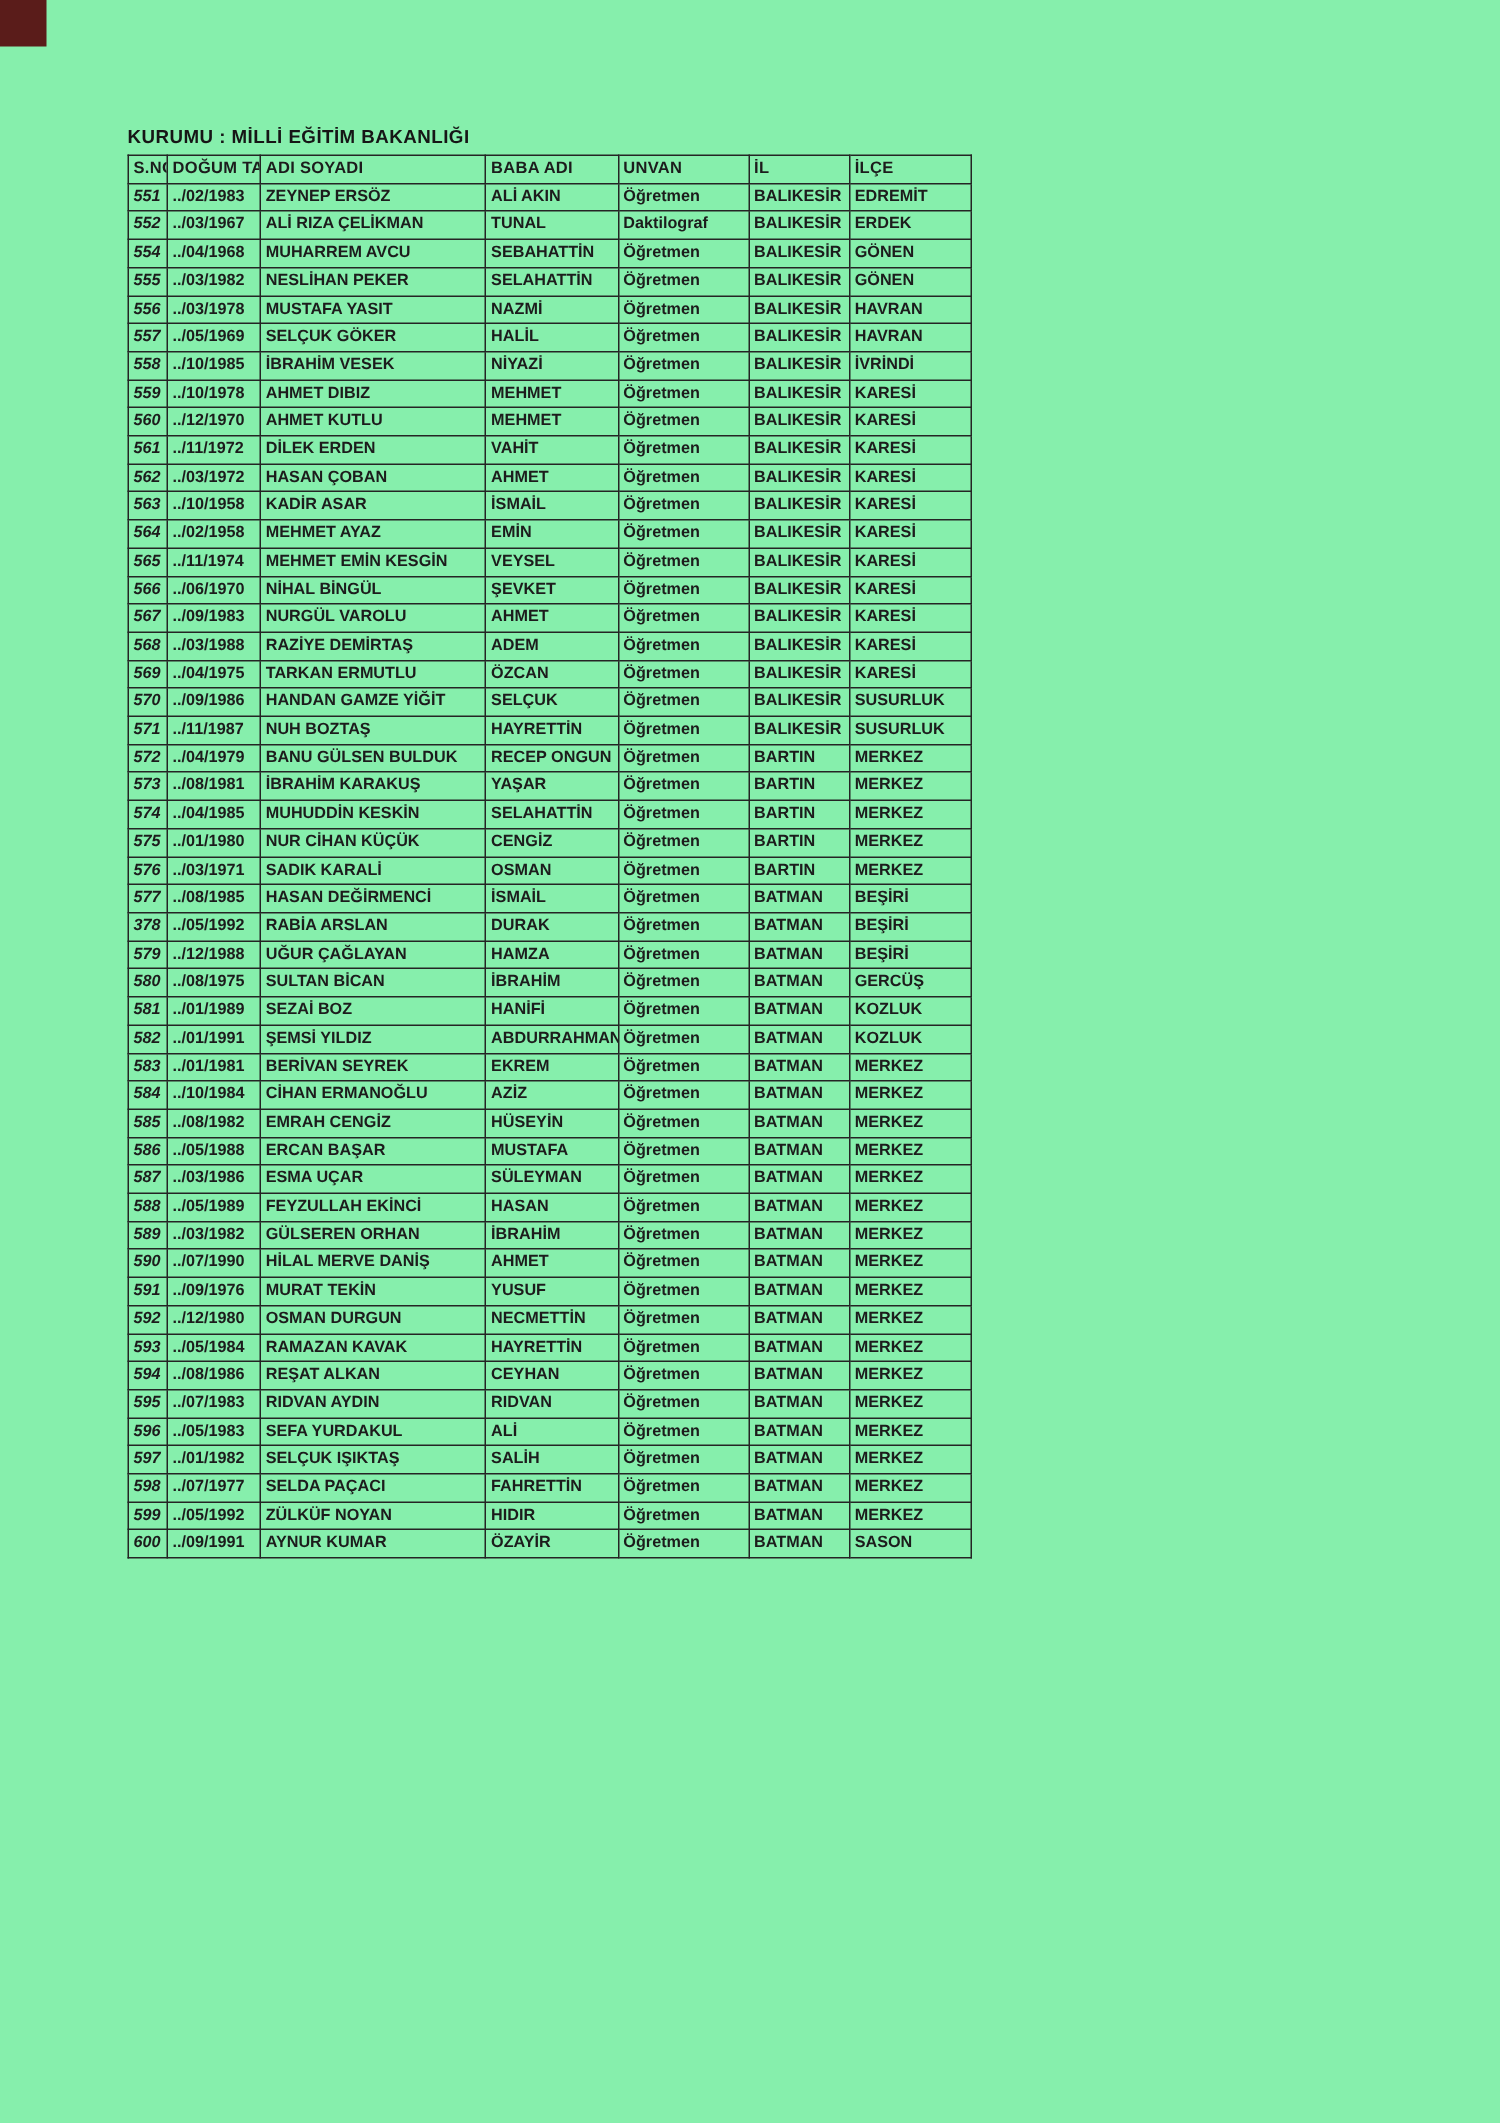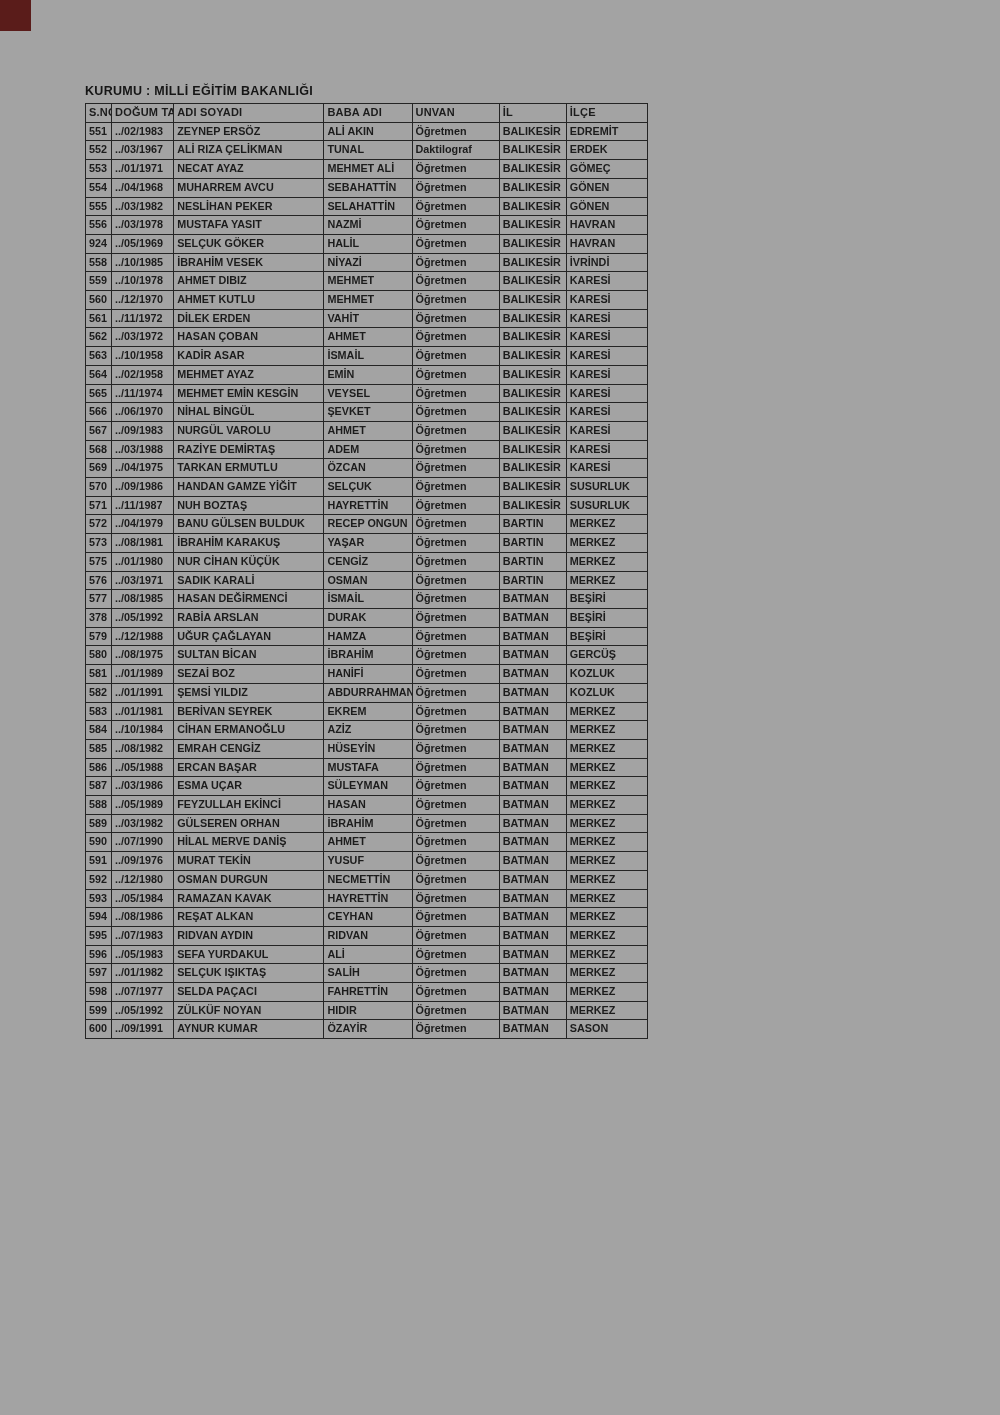--- a/index.html
+++ b/index.html
@@ -54,29 +54,30 @@
     text-align: left;
     vertical-align: middle;
   }
   table.roster th {
     font-size: 11px;
     letter-spacing: 0.2px;
   }
   td.c-sno {
     text-align: right;
     padding-right: 3px;
+    font-style: italic;
   }
   td.c-unvan {
     font-weight: 600;
   }
 </style>
 </head>
 <body>
 
-<div class="page" style="background: #a3a3a3;">
+<div class="page" style="background: #86efac;">
 
   <div class="corner-mark" style="background: rgb(90, 28, 26);"></div>
 
   <div class="doc">
     <div class="doc-title">KURUMU : MİLLİ EĞİTİM BAKANLIĞI</div>
 
     <table class="roster">
       <colgroup>
         <col style="width:26px">
         <col style="width:62px">
@@ -110,29 +111,20 @@
           <tr>
     <td class="c-sno">552</td>
     <td class="c-date">../03/1967</td>
     <td class="c-name">ALİ RIZA ÇELİKMAN</td>
     <td class="c-father">TUNAL</td>
     <td class="c-unvan">Daktilograf</td>
     <td class="c-il">BALIKESİR</td>
     <td class="c-ilce">ERDEK</td>
   </tr>
           <tr>
-    <td class="c-sno">553</td>
-    <td class="c-date">../01/1971</td>
-    <td class="c-name">NECAT AYAZ</td>
-    <td class="c-father">MEHMET ALİ</td>
-    <td class="c-unvan">Öğretmen</td>
-    <td class="c-il">BALIKESİR</td>
-    <td class="c-ilce">GÖMEÇ</td>
-  </tr>
-          <tr>
     <td class="c-sno">554</td>
     <td class="c-date">../04/1968</td>
     <td class="c-name">MUHARREM AVCU</td>
     <td class="c-father">SEBAHATTİN</td>
     <td class="c-unvan">Öğretmen</td>
     <td class="c-il">BALIKESİR</td>
     <td class="c-ilce">GÖNEN</td>
   </tr>
           <tr>
     <td class="c-sno">555</td>
@@ -146,21 +138,21 @@
           <tr>
     <td class="c-sno">556</td>
     <td class="c-date">../03/1978</td>
     <td class="c-name">MUSTAFA YASIT</td>
     <td class="c-father">NAZMİ</td>
     <td class="c-unvan">Öğretmen</td>
     <td class="c-il">BALIKESİR</td>
     <td class="c-ilce">HAVRAN</td>
   </tr>
           <tr>
-    <td class="c-sno">924</td>
+    <td class="c-sno">557</td>
     <td class="c-date">../05/1969</td>
     <td class="c-name">SELÇUK GÖKER</td>
     <td class="c-father">HALİL</td>
     <td class="c-unvan">Öğretmen</td>
     <td class="c-il">BALIKESİR</td>
     <td class="c-ilce">HAVRAN</td>
   </tr>
           <tr>
     <td class="c-sno">558</td>
     <td class="c-date">../10/1985</td>
@@ -294,20 +286,29 @@
     <td class="c-father">RECEP ONGUN</td>
     <td class="c-unvan">Öğretmen</td>
     <td class="c-il">BARTIN</td>
     <td class="c-ilce">MERKEZ</td>
   </tr>
           <tr>
     <td class="c-sno">573</td>
     <td class="c-date">../08/1981</td>
     <td class="c-name">İBRAHİM KARAKUŞ</td>
     <td class="c-father">YAŞAR</td>
+    <td class="c-unvan">Öğretmen</td>
+    <td class="c-il">BARTIN</td>
+    <td class="c-ilce">MERKEZ</td>
+  </tr>
+          <tr>
+    <td class="c-sno">574</td>
+    <td class="c-date">../04/1985</td>
+    <td class="c-name">MUHUDDİN KESKİN</td>
+    <td class="c-father">SELAHATTİN</td>
     <td class="c-unvan">Öğretmen</td>
     <td class="c-il">BARTIN</td>
     <td class="c-ilce">MERKEZ</td>
   </tr>
           <tr>
     <td class="c-sno">575</td>
     <td class="c-date">../01/1980</td>
     <td class="c-name">NUR CİHAN KÜÇÜK</td>
     <td class="c-father">CENGİZ</td>
     <td class="c-unvan">Öğretmen</td>

